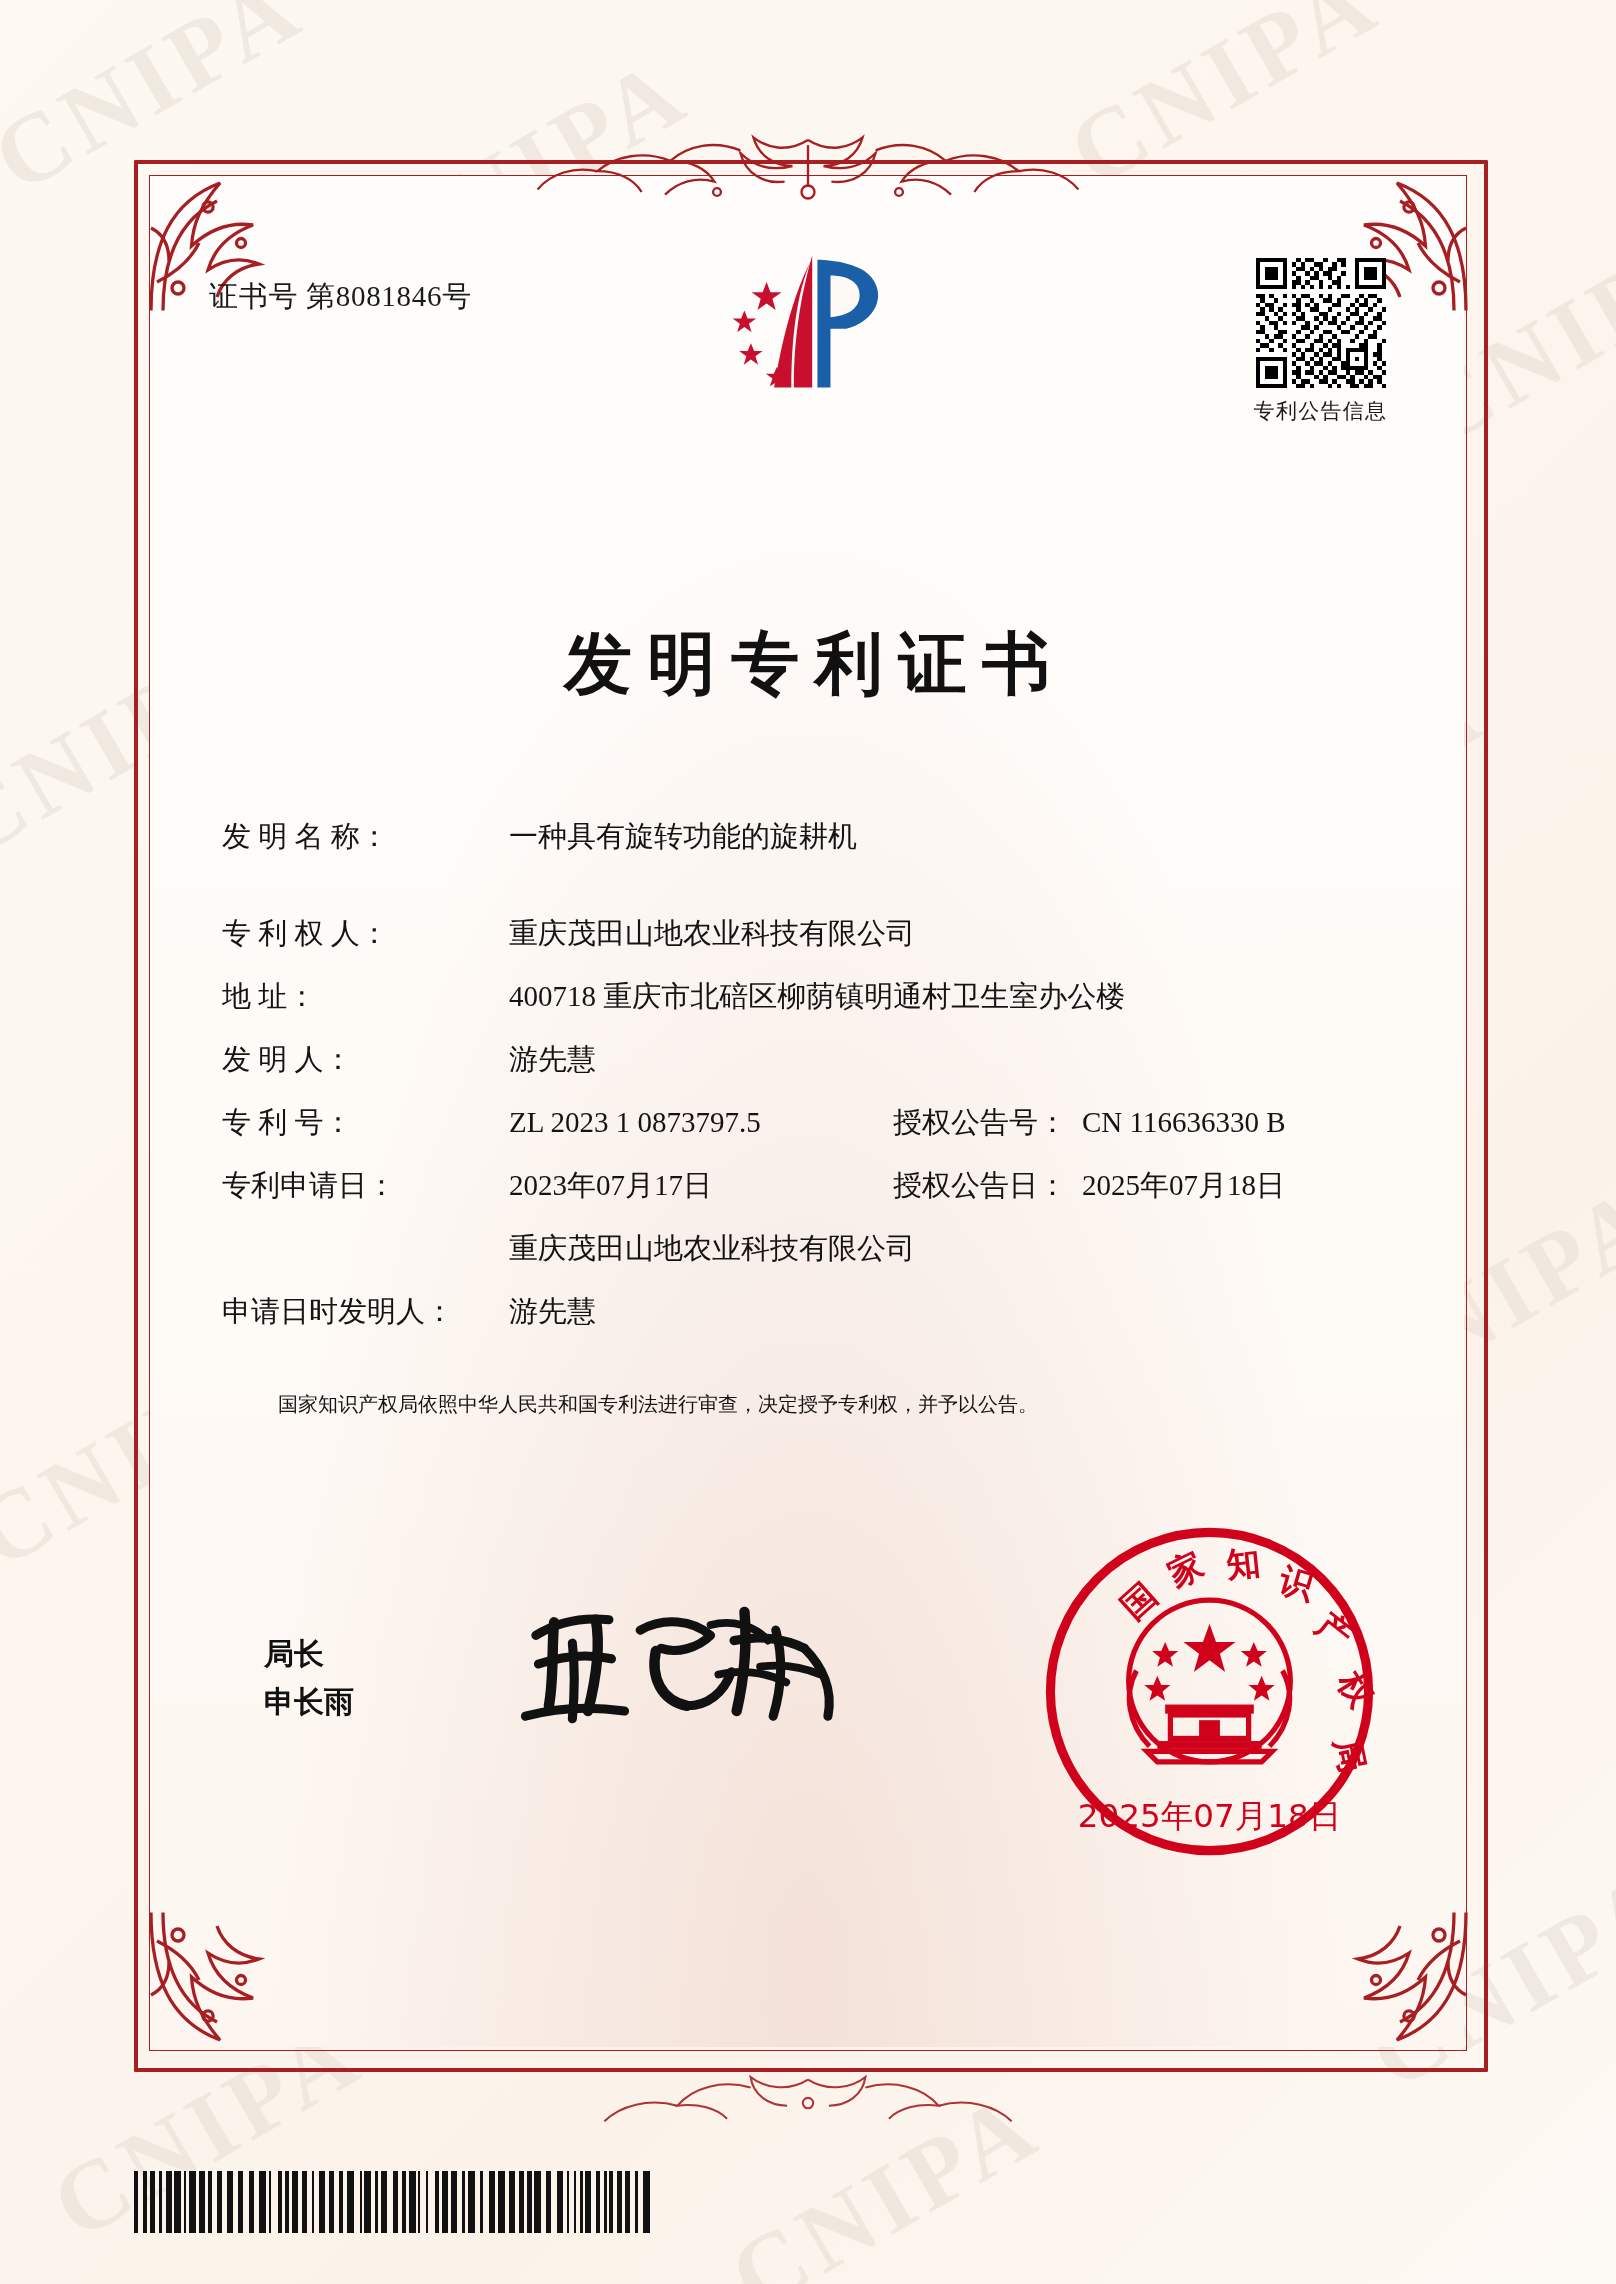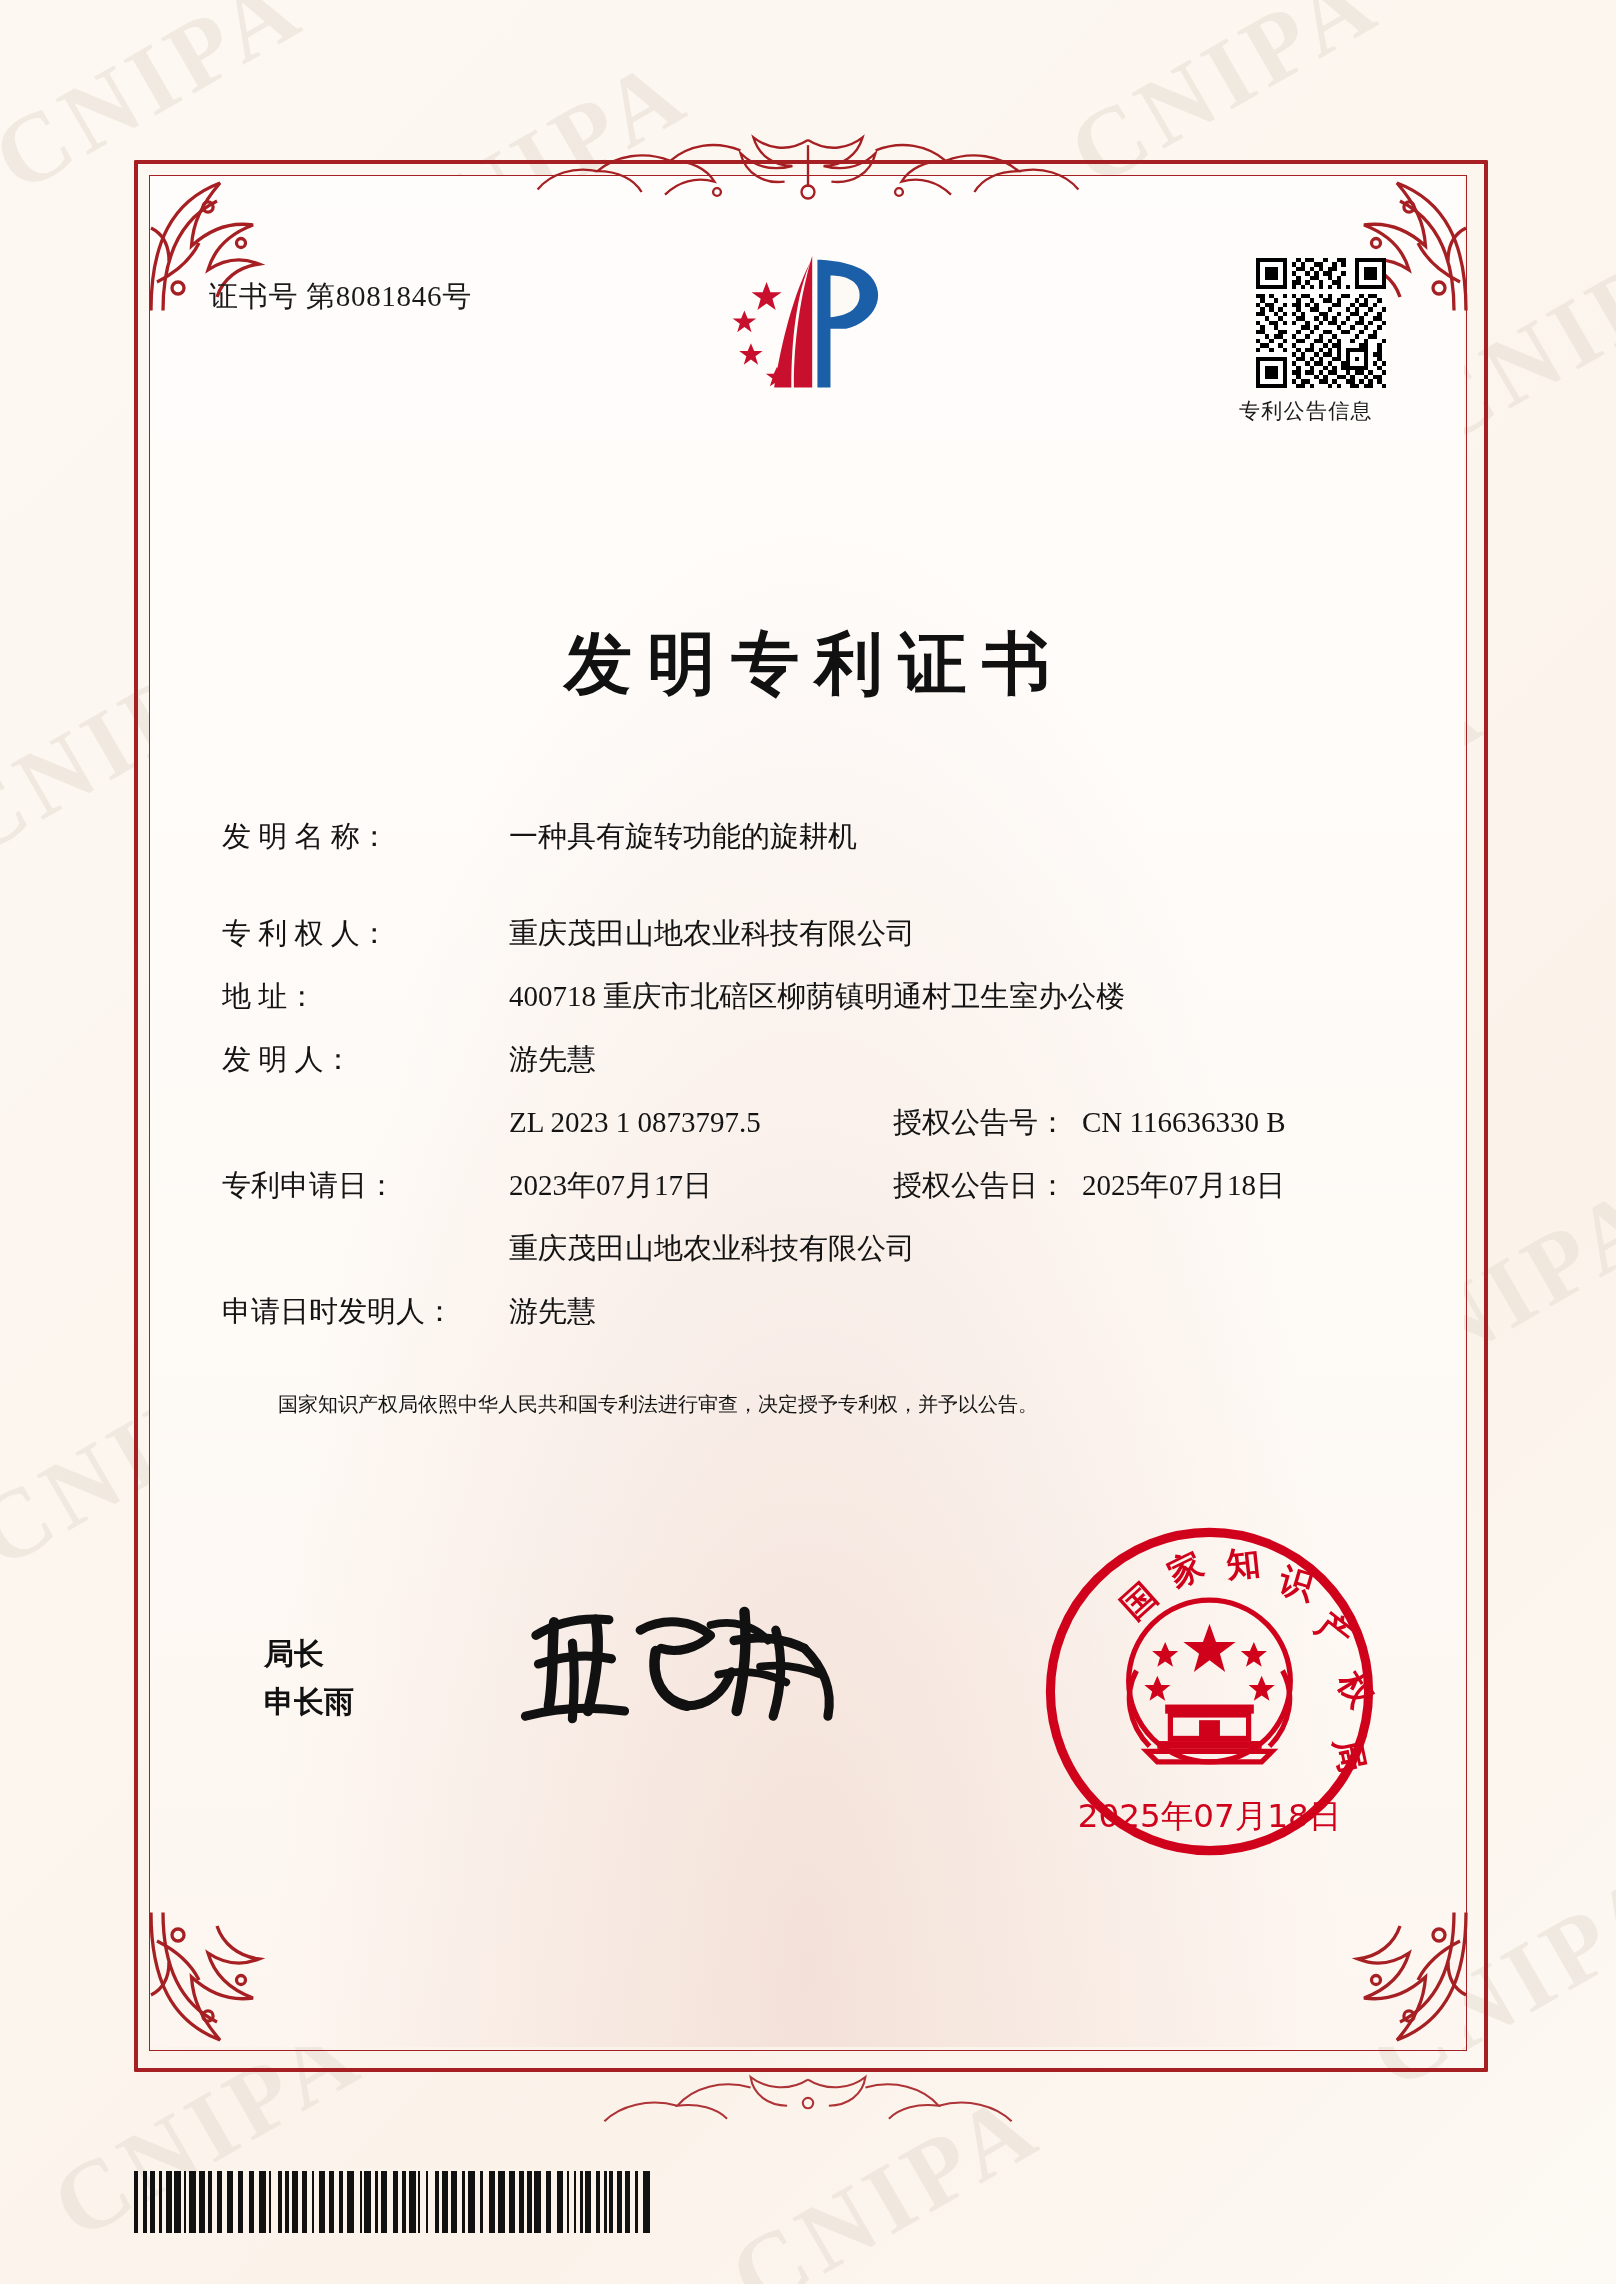--- a/index.html
+++ b/index.html
@@ -115,20 +115,21 @@
     left: 50%; top: 72px;
     transform: translateX(-50%);
     width: 222px; height: 150px;
   }
   .logo svg { width: 100%; height: 100%; display: block; }
 
   .qr-wrap {
     position: absolute;
     right: 62px; top: 82px;
     width: 163px;
+    text-align: center;
   }
   .qr {
     width: 130px; height: 130px;
     margin: 0 auto;
     background: #fff;
   }
   .qr svg { display: block; width: 100%; height: 100%; }
   .qr-caption {
     margin-top: 9px;
     font-size: 21px;
@@ -645,20 +646,21 @@
         <span class="f-label">地        址：</span>
         <span class="f-value">400718 重庆市北碚区柳荫镇明通村卫生室办公楼</span>
       </div>
 
       <div class="field-row">
         <span class="f-label">发 明    人：</span>
         <span class="f-value">游先慧</span>
       </div>
 
       <div class="field-row">
+        <span class="f-label">专 利    号：</span>
         <span class="f-value">ZL 2023 1 0873797.5</span>
         <span class="f-label2">授权公告号：</span>
         <span class="f-value2">CN 116636330 B</span>
       </div>
 
       <div class="field-row">
         <span class="f-label">专利申请日：</span>
         <span class="f-value">2023年07月17日</span>
         <span class="f-label2">授权公告日：</span>
         <span class="f-value2">2025年07月18日</span>

